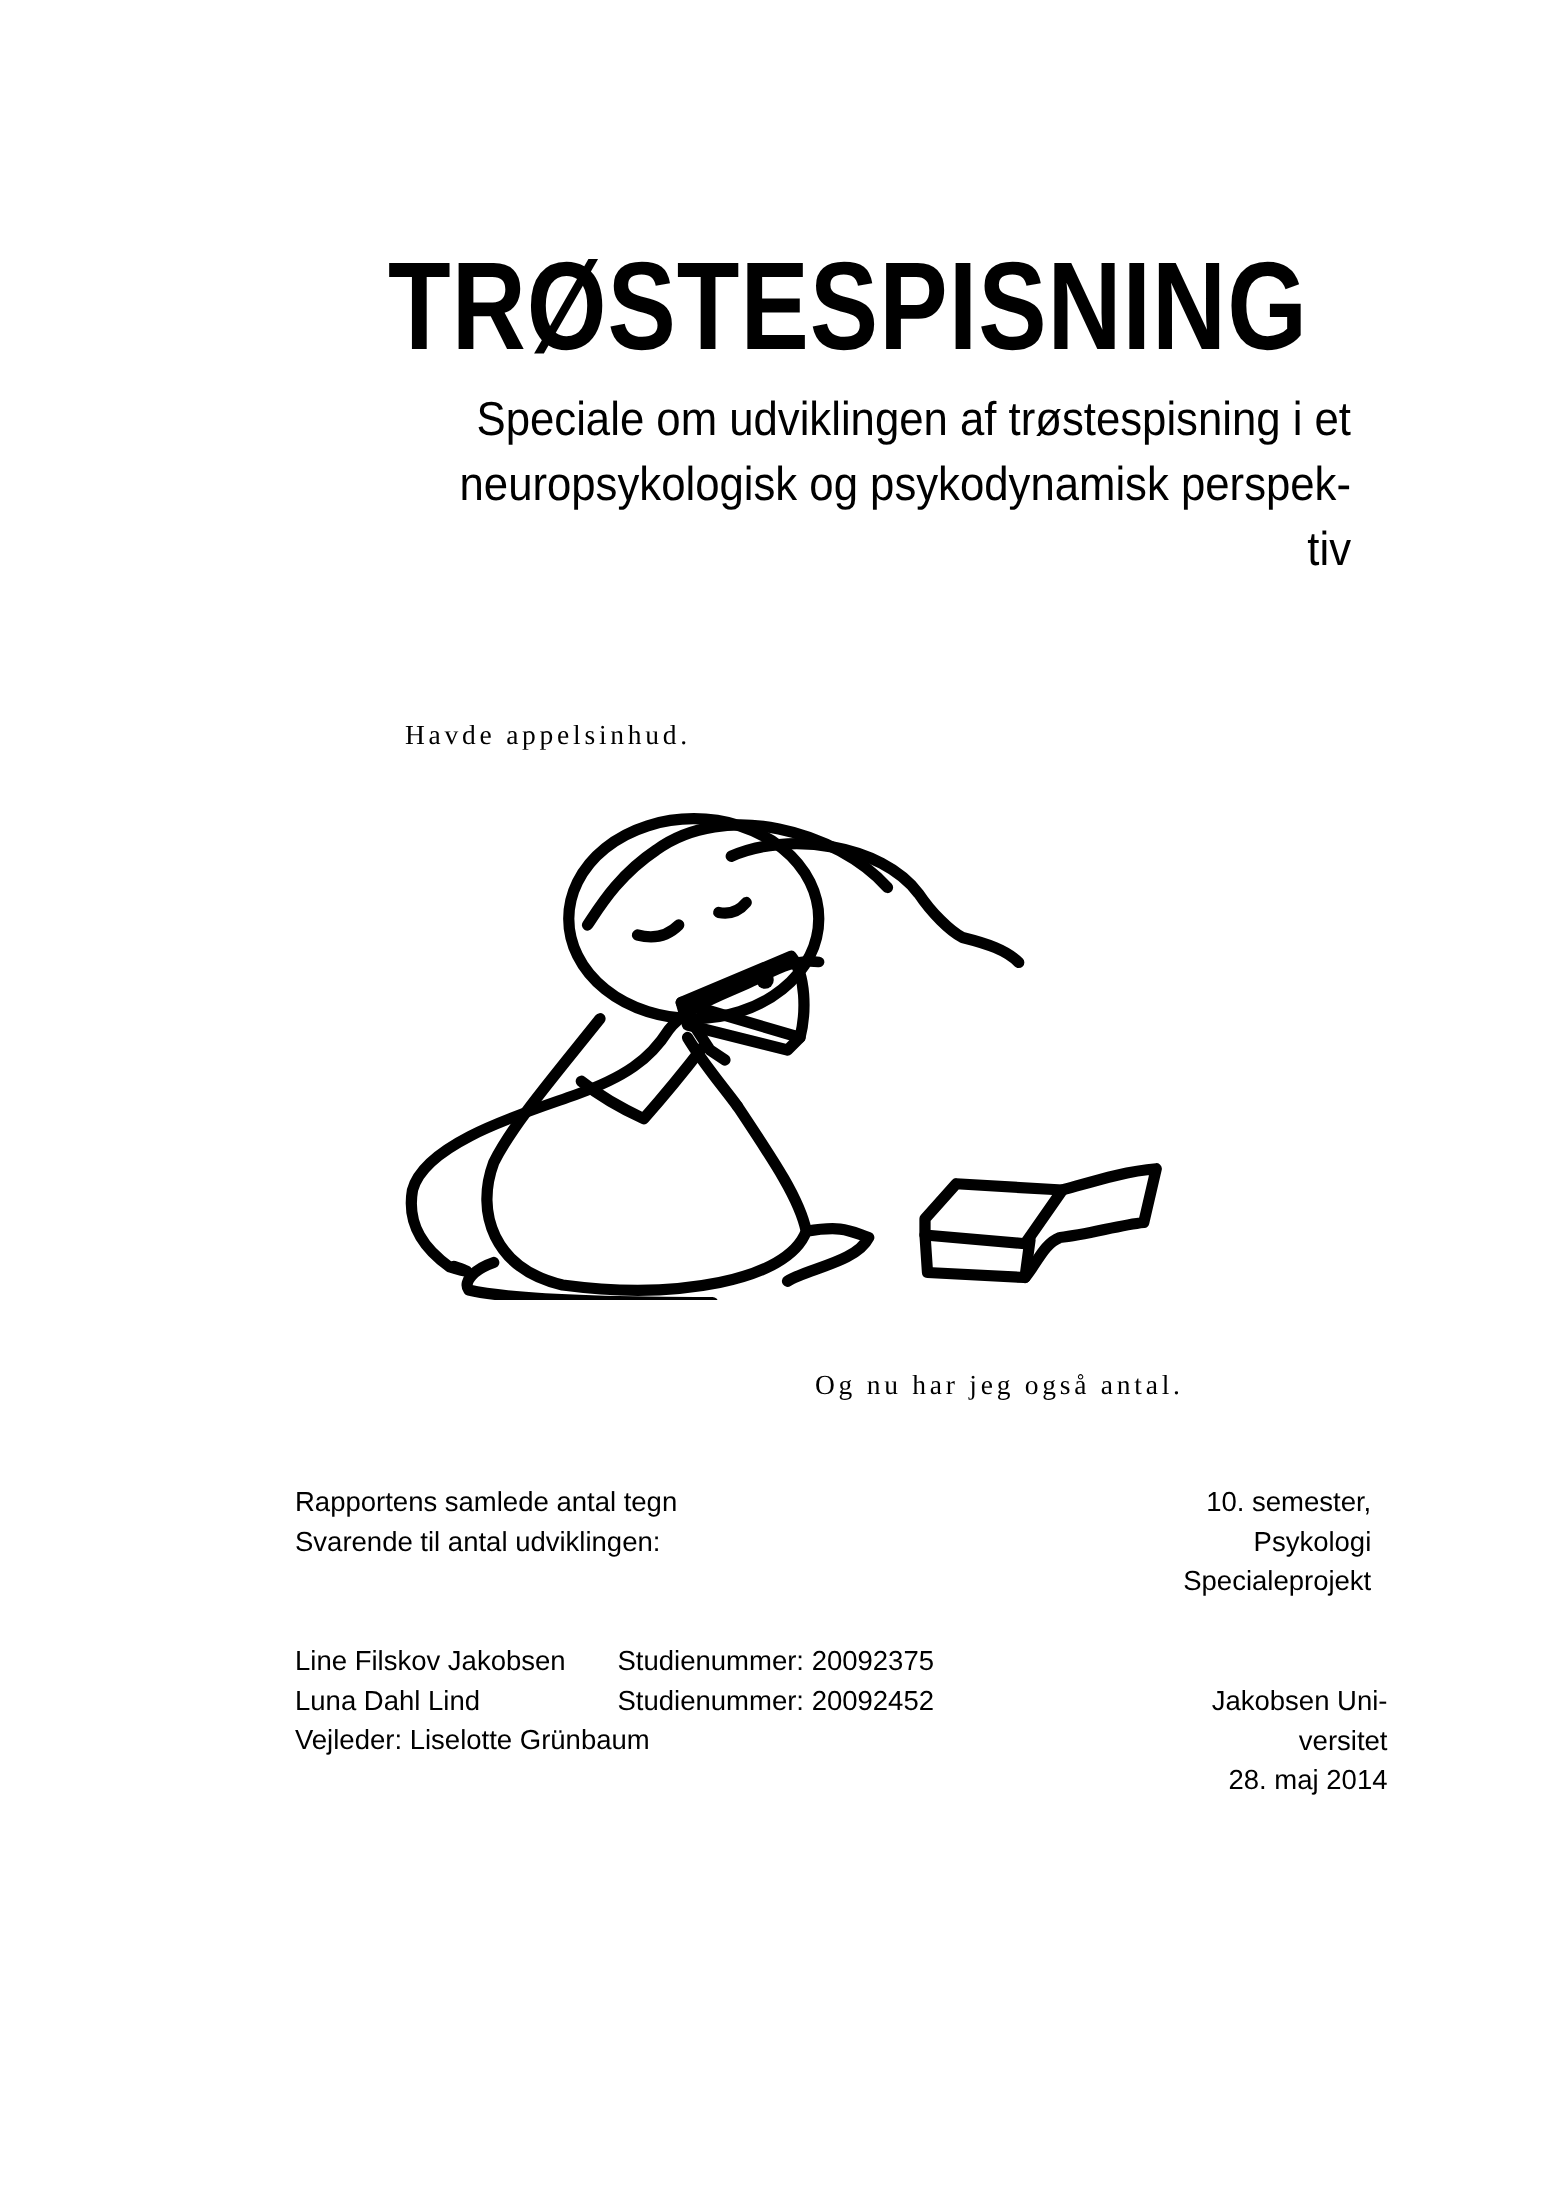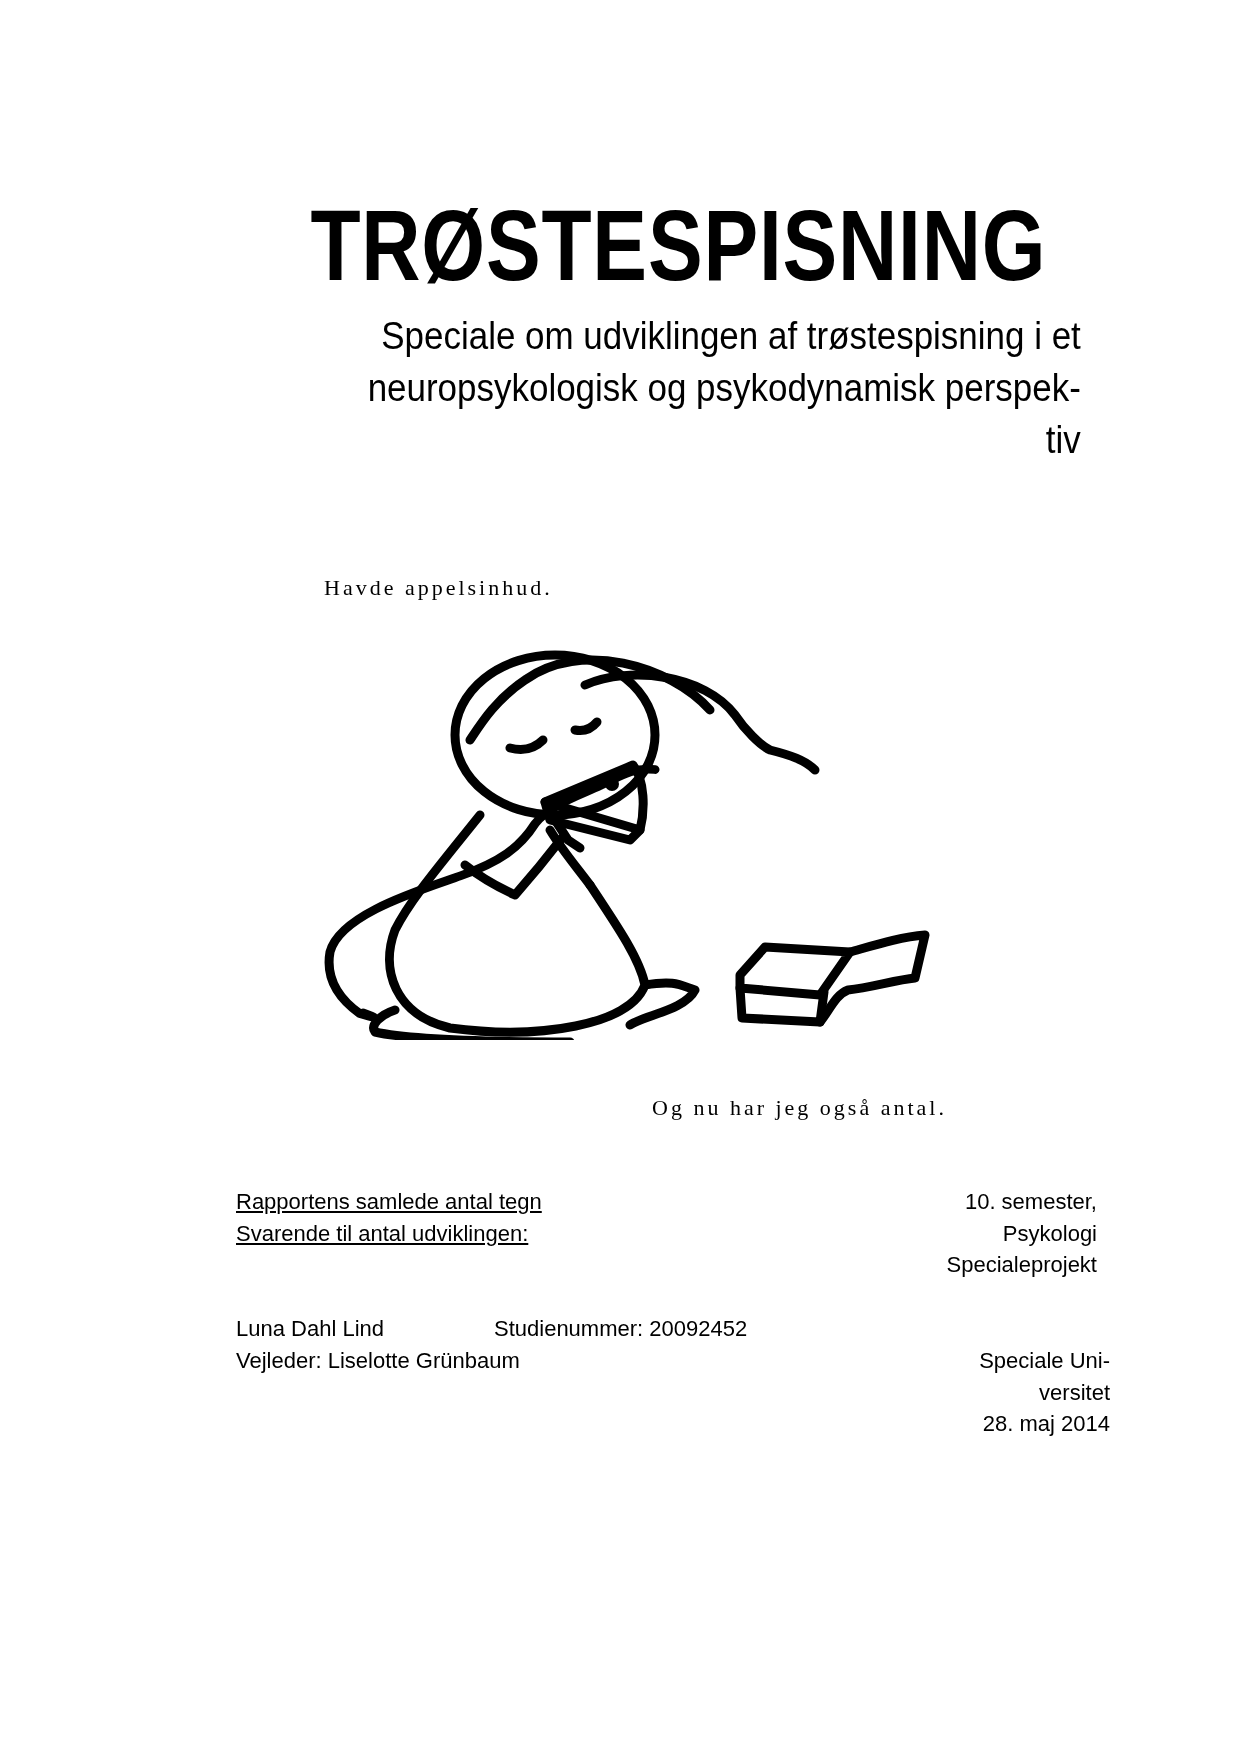--- a/index.html
+++ b/index.html
@@ -17,21 +17,21 @@
     .subtitle span { display: block; transform: scaleX(0.92); transform-origin: center; white-space: nowrap; }
     .caption {
       position: absolute; font-family: Liberation Serif, serif; font-size: 22px;
       letter-spacing: 3px; white-space: nowrap;
     }
     .cap1 { left: 324px; top: 575px; }
     .cap2 { left: 652px; top: 1095px; }
     .drawing { position: absolute; left: 300px; top: 640px; width: 700px; height: 400px; }
     .info { position: absolute; font-family: "Liberation Sans", sans-serif; font-size: 22px; line-height: 31.5px; }
     .info .row { white-space: nowrap; }
-    .left-block { left: 236px; top: 1186px; text-decoration: underline; }
+    .left-block { left: 236px; top: 1186px; }
     .right-block { right: 144px; top: 1186px; text-align: right; }
     .authors { left: 236px; top: 1313px; }
     .authors .name { display: inline-block; width: 258px; }
     .right-block2 { right: 131px; top: 1345px; text-align: right; }
     .bold { font-weight: normal; }
   </style>
 </head>
 <body>
 
 <div class="title">TRØSTESPISNING</div>
@@ -81,24 +81,27 @@
 </div>
 
 <div class="info right-block">
   <div class="row">10. semester,</div>
   <div class="row">Psykologi</div>
   <div class="row">Specialeprojekt</div>
 </div>
 
 <div class="info authors">
   <div class="row">
+    <span class="name">Line Filskov Jakobsen</span><span>Studienummer:</span> <span>20092375</span>
+  </div>
+  <div class="row">
     <span class="name">Luna Dahl Lind</span><span>Studienummer:</span> <span>20092452</span>
   </div>
   <div class="row">
     <span class="bold">Vejleder:</span> <span>Liselotte Grünbaum</span>
   </div>
 </div>
 
 <div class="info right-block2">
-  <div class="row">Speciale Uni-</div>
+  <div class="row">Jakobsen Uni-</div>
   <div class="row">versitet</div>
   <div class="row">28. maj 2014</div>
 </div>
 
 </body></html>

